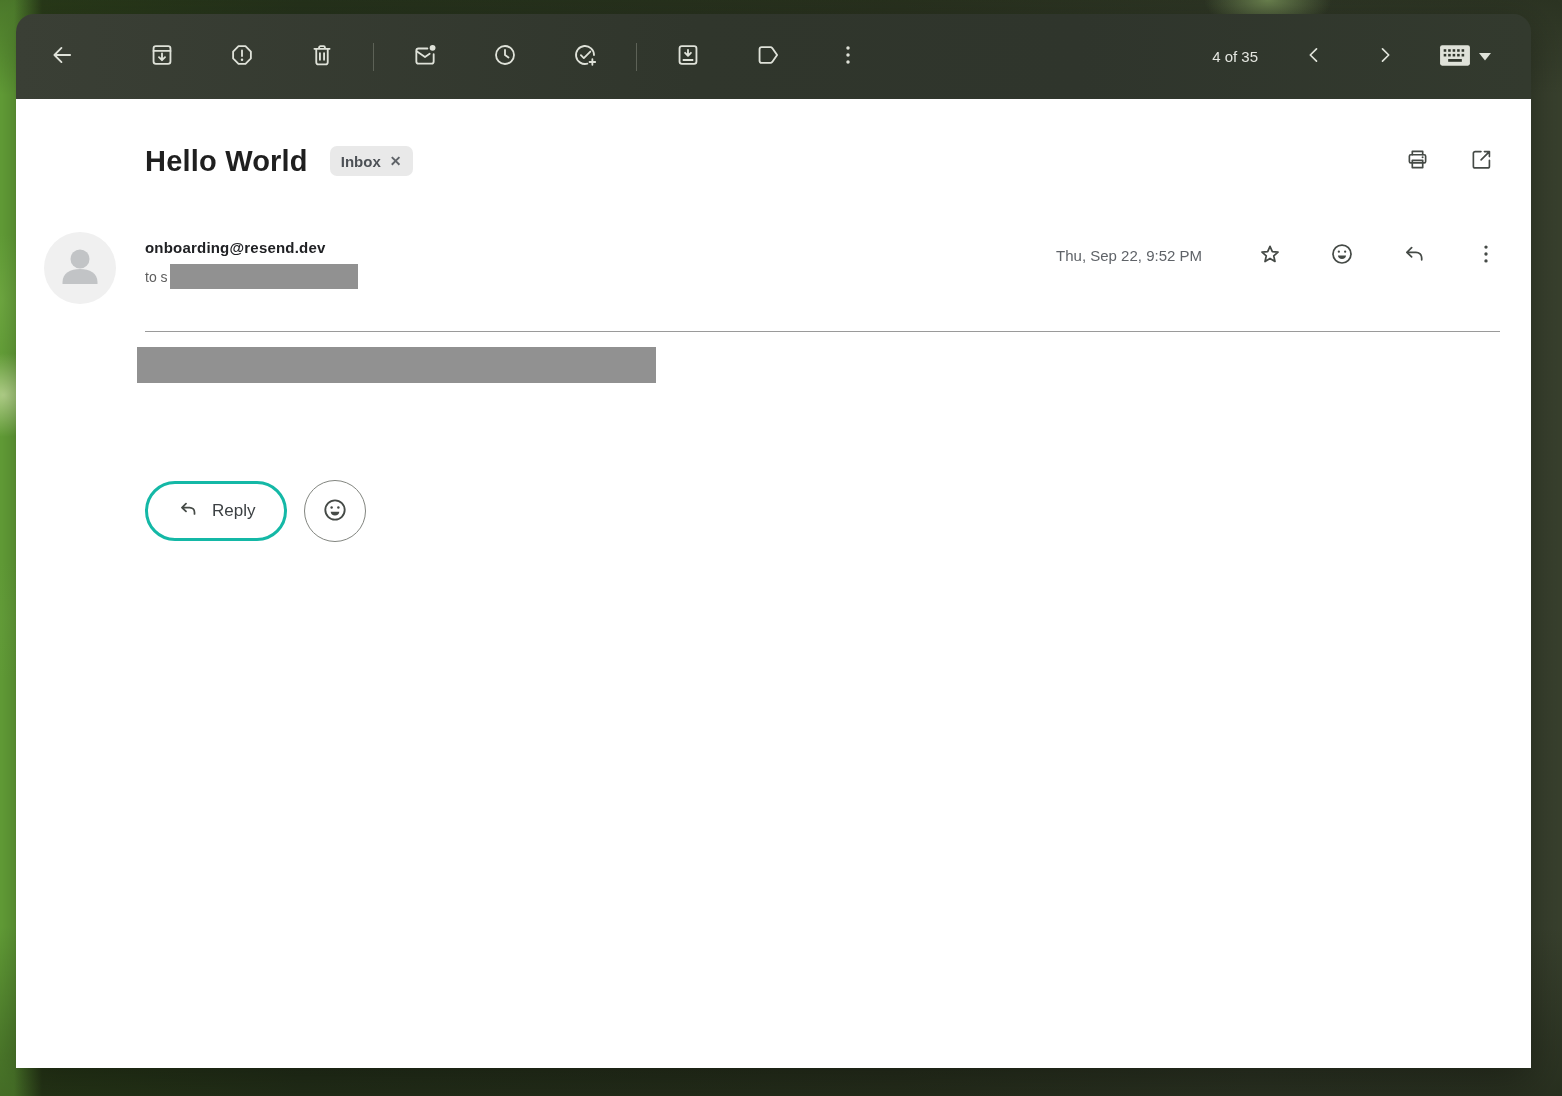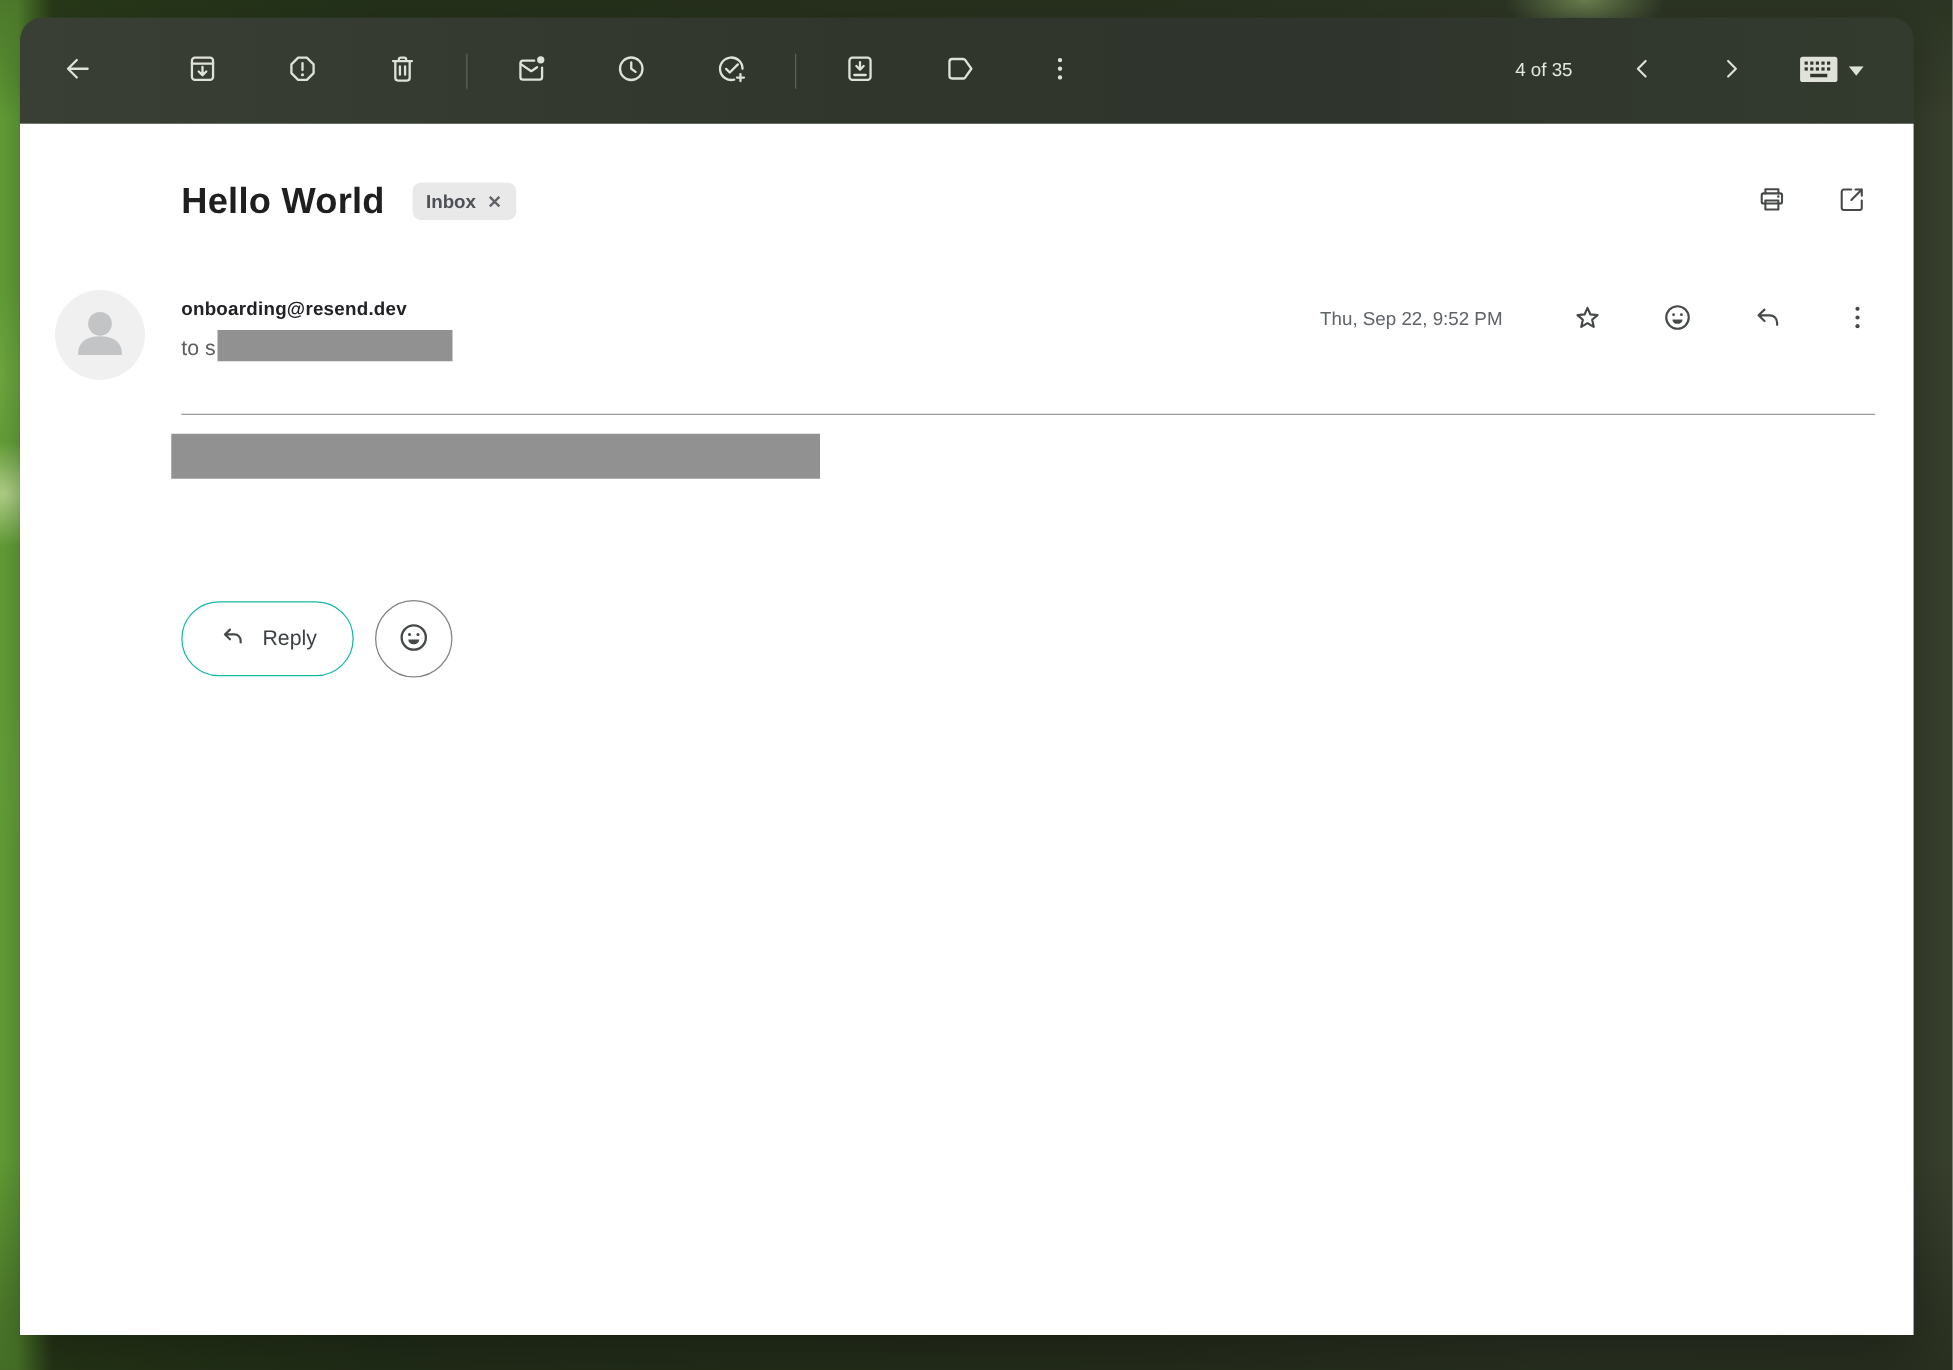--- a/index.html
+++ b/index.html
@@ -70,31 +70,31 @@
   .dk-icon { stroke: #454a46; stroke-width: 1.6; fill: none; stroke-linecap: round; stroke-linejoin: round; }
   .dk-fill { fill: #454a46; stroke: none; }
   .subject-actions { margin-left: auto; display: flex; align-items: center; gap: 24px; }
   .header-row { display: flex; align-items: flex-start; padding: 51px 25px 0 28px; }
   .avatar {
     width: 72px; height: 72px; border-radius: 50%; background: #f0f0f0;
     display: flex; align-items: center; justify-content: center; flex: 0 0 auto; cursor: pointer;
   }
   .sender-block { margin-left: 29px; padding-top: 7px; }
   .sender-name { font-size: 15px; font-weight: 700; color: #202124; letter-spacing: .2px; }
-  .to-row { margin-top: 8px; display: flex; align-items: flex-end; font-size: 17px; color: #5e5e5e; }
+  .to-row { margin-top: 8px; display: flex; align-items: center; font-size: 14px; color: #5e5e5e; }
   .redact-sm { display: inline-block; width: 188px; height: 25px; background: #919191; margin-left: 2px; }
   .meta-block { margin-left: auto; display: flex; align-items: center; padding-top: 3px; }
   .date-text { font-size: 15px; color: #5f6368; white-space: nowrap; margin-right: 16px; }
   .meta-block .hbtn { margin-left: 32px; }
   .body-row { padding: 59px 31px 0 129px; font-size: 17px; color: #1f1f1f; }
   .divider { border: none; border-top: 1px solid #9a9a9a; margin: 27px 31px 0 129px; }
   .redact-lg { width: 519px; height: 36px; background: #919191; margin: 15px 0 0 121px; }
   .footer-row { display: flex; align-items: center; gap: 17px; margin: 97px 0 0 129px; }
   .pill-btn {
-    height: 60px; border-radius: 32px; border: 1px solid #14b8a6; background: #fff;
+    height: 60px; border-radius: 32px; border: 3px solid #14b8a6; background: #fff;
     display: flex; align-items: center; gap: 13px; padding: 0 29px;
     font-family: "Liberation Sans", sans-serif; font-size: 17px; color: #3c4043; cursor: pointer;
   }
   .emoji-btn {
     width: 62px; height: 62px; border-radius: 50%; border: 1px solid #82857f; background: #fff;
     display: flex; align-items: center; justify-content: center; cursor: pointer;
   }
 </style>
 </head>
 <body>

